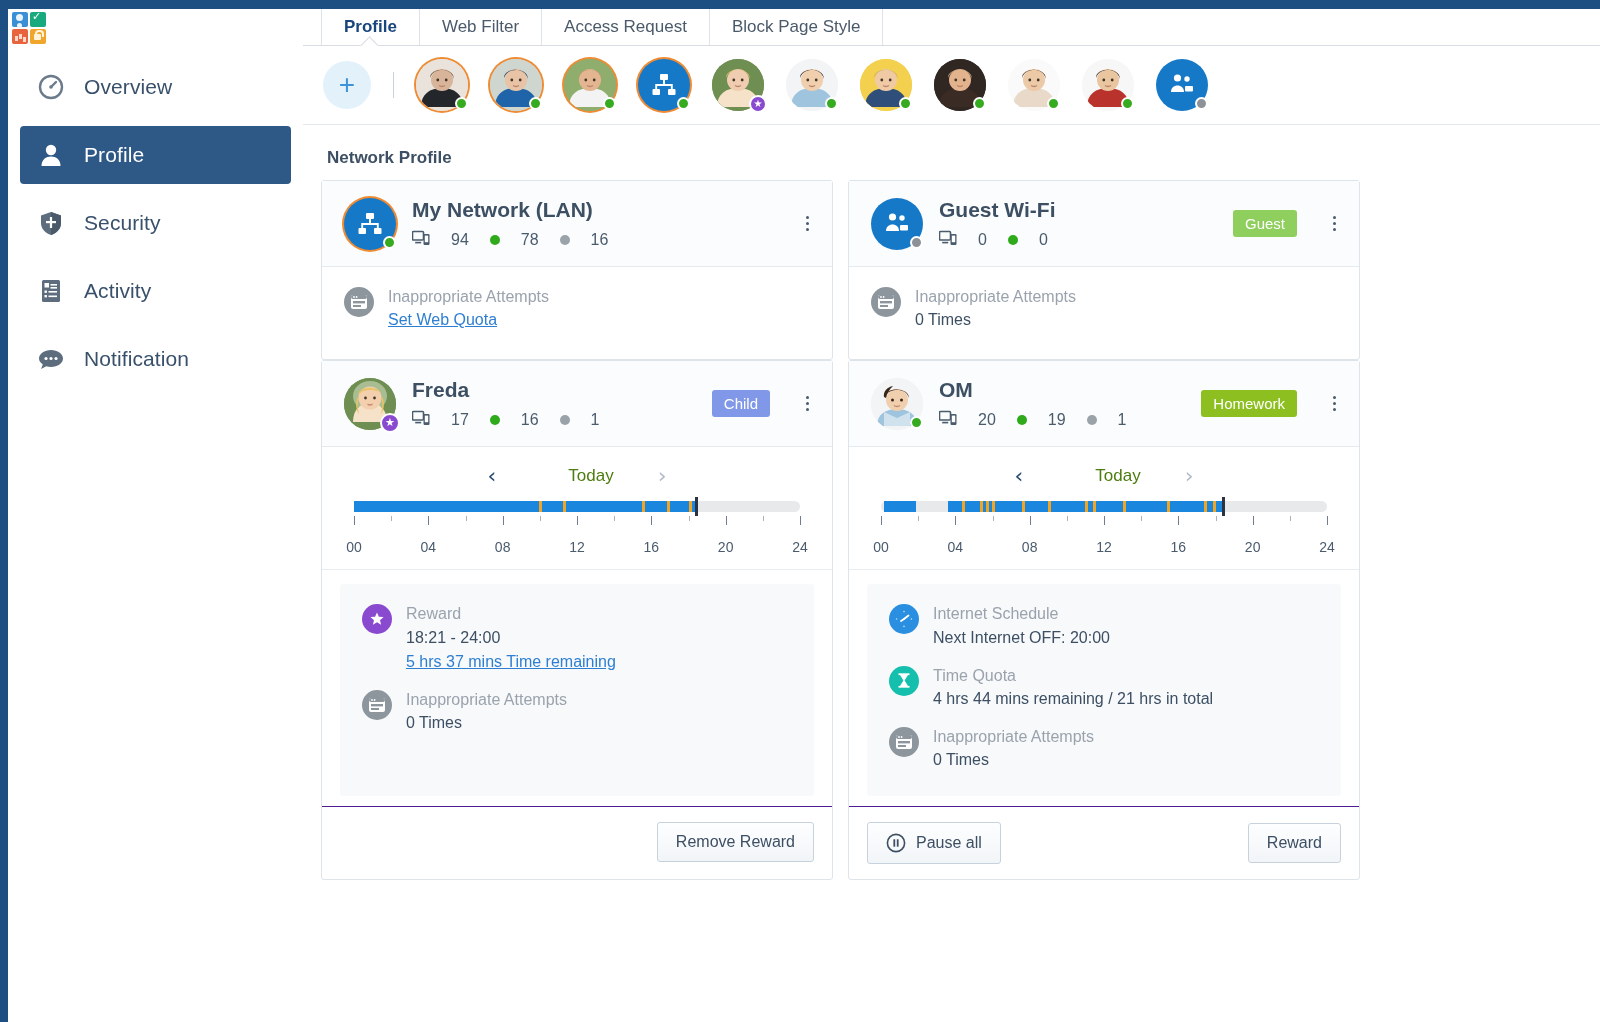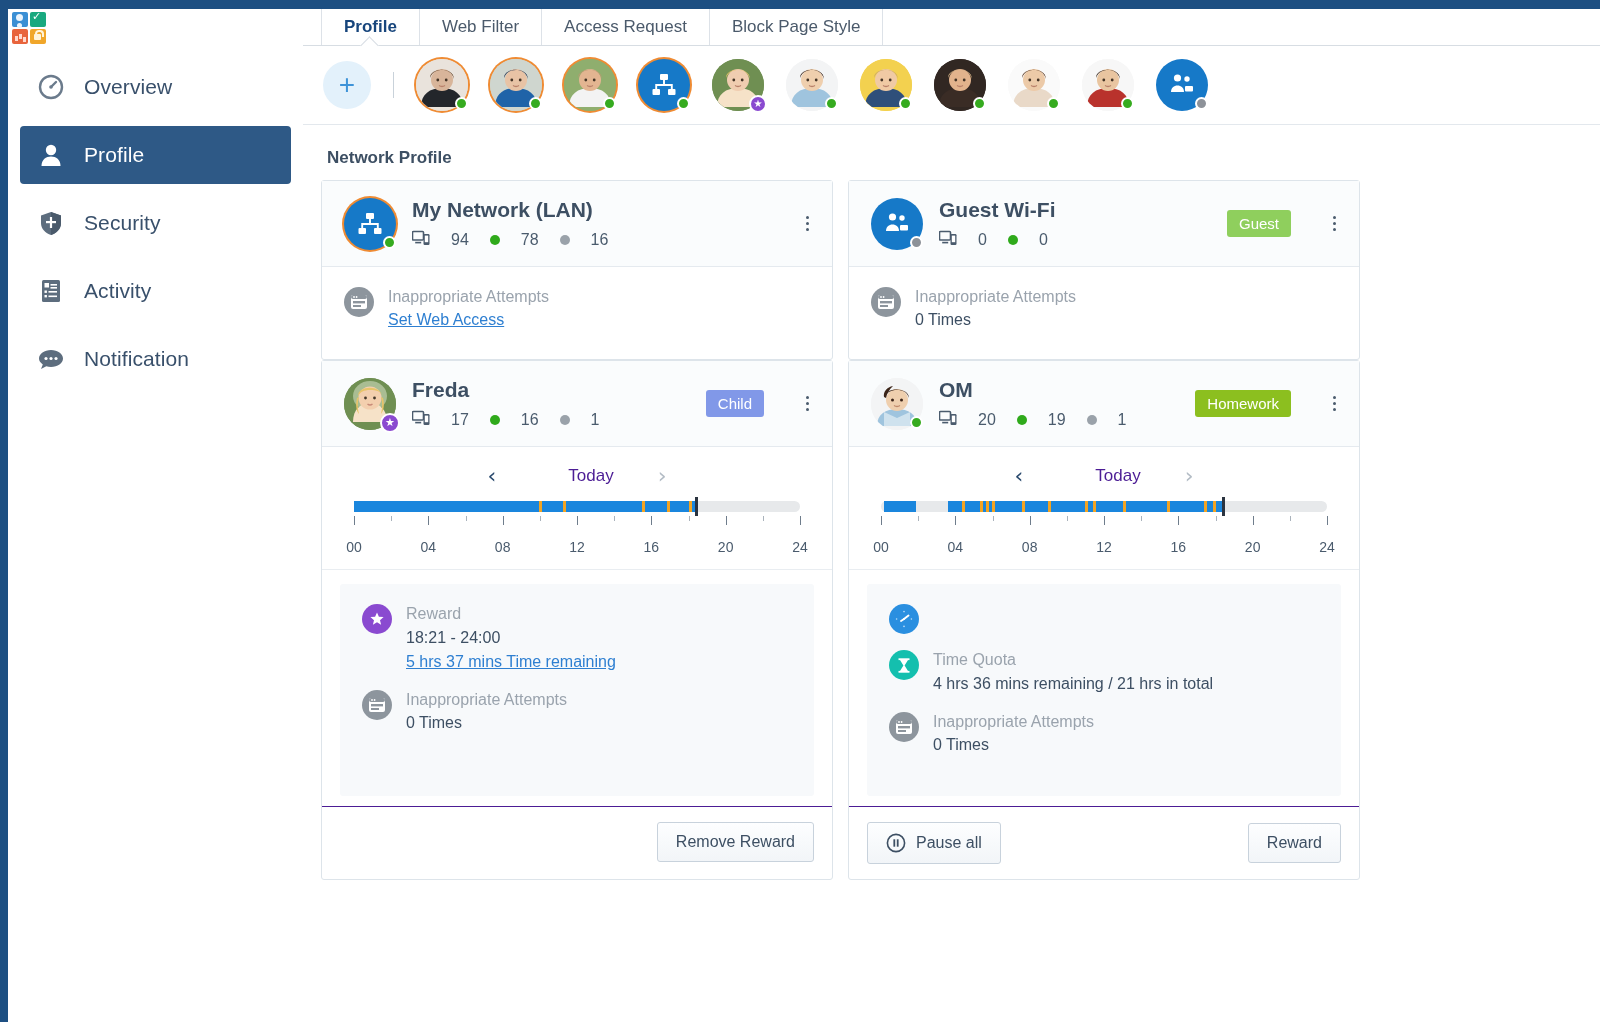--- a/index.html
+++ b/index.html
@@ -180,21 +180,21 @@
   }
   .headtext { flex: 1 1 auto; min-width: 0; }
   .card-name { font-size: 21px; font-weight: bold; color: #3d4f63; line-height: 1.2; }
   .counts { display: flex; align-items: center; gap: 7px; margin-top: 8px; color: #4a5b6d; font-size: 16px; }
   .counts .grp { display: flex; align-items: center; gap: 21px; margin-right: 14px; }
   .cdot { width: 10px; height: 10px; border-radius: 50%; display: inline-block; }
   .cdot.green { background: #2faa1b; }
   .cdot.grey  { background: #9aa2aa; }
   .badge {
     font-size: 15px; color: #fff; border-radius: 3px;
-    padding: 5px 12px; margin-right: 16px; white-space: nowrap;
+    padding: 5px 12px; margin-right: 10px; white-space: nowrap;
   }
   .badge.guest    { background: #8fcf5d; }
   .badge.child    { background: #8198e8; }
   .badge.homework { background: #8cbf1f; }
   .kebab {
     width: 22px; height: 28px; display: flex; flex-direction: column;
     align-items: center; justify-content: center; gap: 3px; cursor: pointer; flex: 0 0 22px;
   }
   .kebab span { width: 3px; height: 3px; border-radius: 50%; background: #4a5b6d; display: block; }
   
@@ -213,21 +213,21 @@
   .info-val { font-size: 16px; color: #3d4f63; line-height: 1.5; }
   .info-link {
     font-size: 16px; color: #2e7fd1; text-decoration: underline;
     line-height: 1.5; cursor: pointer; display: inline-block;
   }
   
   .tl-wrap { padding: 12px 22px 0 22px; border-bottom: 1px solid #e9edf1; }
   .tl-nav { display: flex; align-items: center; justify-content: center; gap: 44px; padding: 6px 0 14px; }
   .tl-nav .arw { font-size: 22px; color: #2a4a6e; cursor: pointer; line-height: 1; font-family: "DejaVu Sans", sans-serif; }
   .tl-nav .arw.dim { color: #b3bcc5; }
-  .tl-nav .tl-today { font-size: 17px; color: #4c1d95; margin-left: 28px; }
+  .tl-nav .tl-today { font-size: 17px; color: #4d7c0f; margin-left: 28px; }
   .tl-bar {
     position: relative; height: 11px; border-radius: 6px; background: #e7e9eb;
     margin: 0 10px;
   }
   .tl-seg { position: absolute; top: 0; height: 11px; background: #1a86dd; }
   .tl-mark { position: absolute; top: 0; height: 11px; width: 3px; background: #f2a423; }
   .tl-now { position: absolute; top: -4px; height: 19px; width: 3px; background: #2b3440; }
   .tl-ticks { position: relative; height: 13px; margin: 4px 10px 0 10px; }
   .tl-ticks .tk { position: absolute; top: 0; width: 1px; background: #6f7d8c; }
   .tl-ticks .tk.maj { height: 9px; }
@@ -538,21 +538,21 @@
                     <rect x="1" y="1" width="16" height="14" rx="2" fill="#fff"></rect>
                     <rect x="1" y="1" width="16" height="4" rx="2" fill="#8d959d"></rect>
                     <circle cx="4" cy="3" r="0.9" fill="#fff"></circle>
                     <circle cx="6.6" cy="3" r="0.9" fill="#fff"></circle>
                     <rect x="3" y="7" width="12" height="2.4" fill="#8d959d"></rect>
                     <rect x="3" y="11" width="8" height="2" fill="#8d959d"></rect>
                   </svg>
               </div>
               <div>
                 <div class="info-lbl">Inappropriate Attempts</div>
-                <div class="info-link">Set Web Access</div>
+                <div class="info-link">Set Web Quota</div>
               </div>
             </div>
           </div>
         </div>
 
         <div class="card">
           <div class="card-head">
             <div class="bigav">
               <div class="face icon-face">
                 <svg width="30" height="30" viewBox="0 0 30 30">
@@ -854,32 +854,36 @@
                   <svg width="20" height="20" viewBox="0 0 20 20">
                       <circle cx="10" cy="10" r="9" fill="#2a8fe0"></circle>
                       <path d="M10 10 L14.5 6.5" stroke="#fff" stroke-width="1.9" stroke-linecap="round"></path>
                       <path d="M10 10 L7 12" stroke="#fff" stroke-width="1.9" stroke-linecap="round"></path>
                       <circle cx="10" cy="2.6" r="0.8" fill="#bfe0f8"></circle>
                       <circle cx="10" cy="17.4" r="0.8" fill="#bfe0f8"></circle>
                       <circle cx="2.6" cy="10" r="0.8" fill="#bfe0f8"></circle>
                       <circle cx="17.4" cy="10" r="0.8" fill="#bfe0f8"></circle>
                     </svg>
                 </div>
+                <div>
+                  <div class="info-lbl">Internet Schedule</div>
+                  <div class="info-val">Next Internet OFF: 20:00</div>
+                </div>
               </div>
               <div class="info-row">
                 <div class="circ-ico teal">
                   <svg width="16" height="17" viewBox="0 0 16 17">
                       <rect x="2.5" y="1.3" width="11" height="1.8" fill="#fff"></rect>
                       <rect x="2.5" y="13.9" width="11" height="1.8" fill="#fff"></rect>
                       <path d="M4 3.1 L12 3.1 L8.6 8.5 L12 13.9 L4 13.9 L7.4 8.5 Z" fill="#fff"></path>
                     </svg>
                 </div>
                 <div>
                   <div class="info-lbl">Time Quota</div>
-                  <div class="info-val">4 hrs 36 mins remaining / 21 hrs in total</div>
+                  <div class="info-val">4 hrs 44 mins remaining / 21 hrs in total</div>
                 </div>
               </div>
               <div class="info-row">
                 <div class="circ-ico grey">
                   <svg width="18" height="16" viewBox="0 0 18 16">
                       <rect x="1" y="1" width="16" height="14" rx="2" fill="#fff"></rect>
                       <rect x="1" y="1" width="16" height="4" rx="2" fill="#8d959d"></rect>
                       <circle cx="4" cy="3" r="0.9" fill="#fff"></circle>
                       <circle cx="6.6" cy="3" r="0.9" fill="#fff"></circle>
                       <rect x="3" y="7" width="12" height="2.4" fill="#8d959d"></rect>

